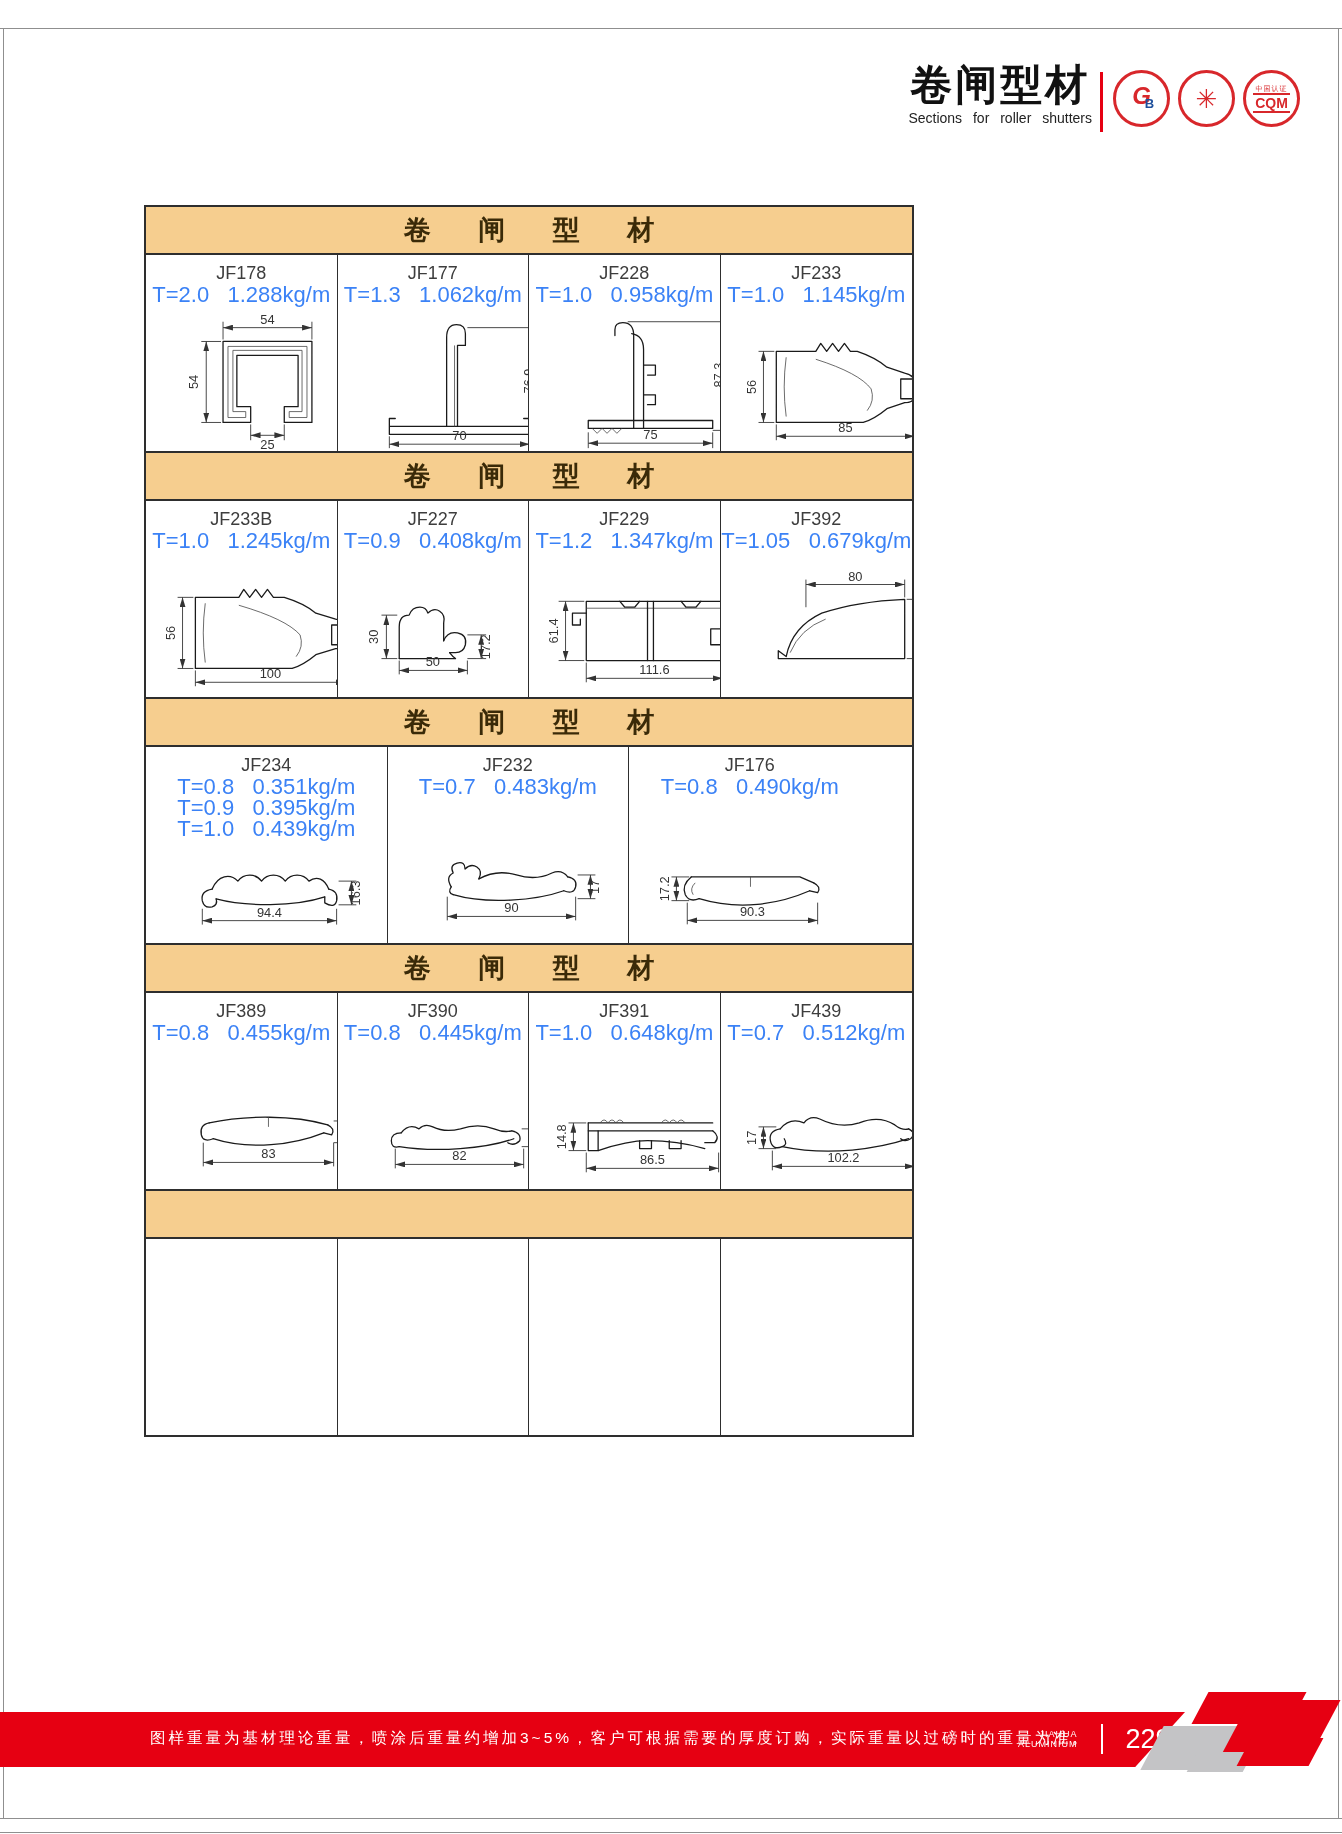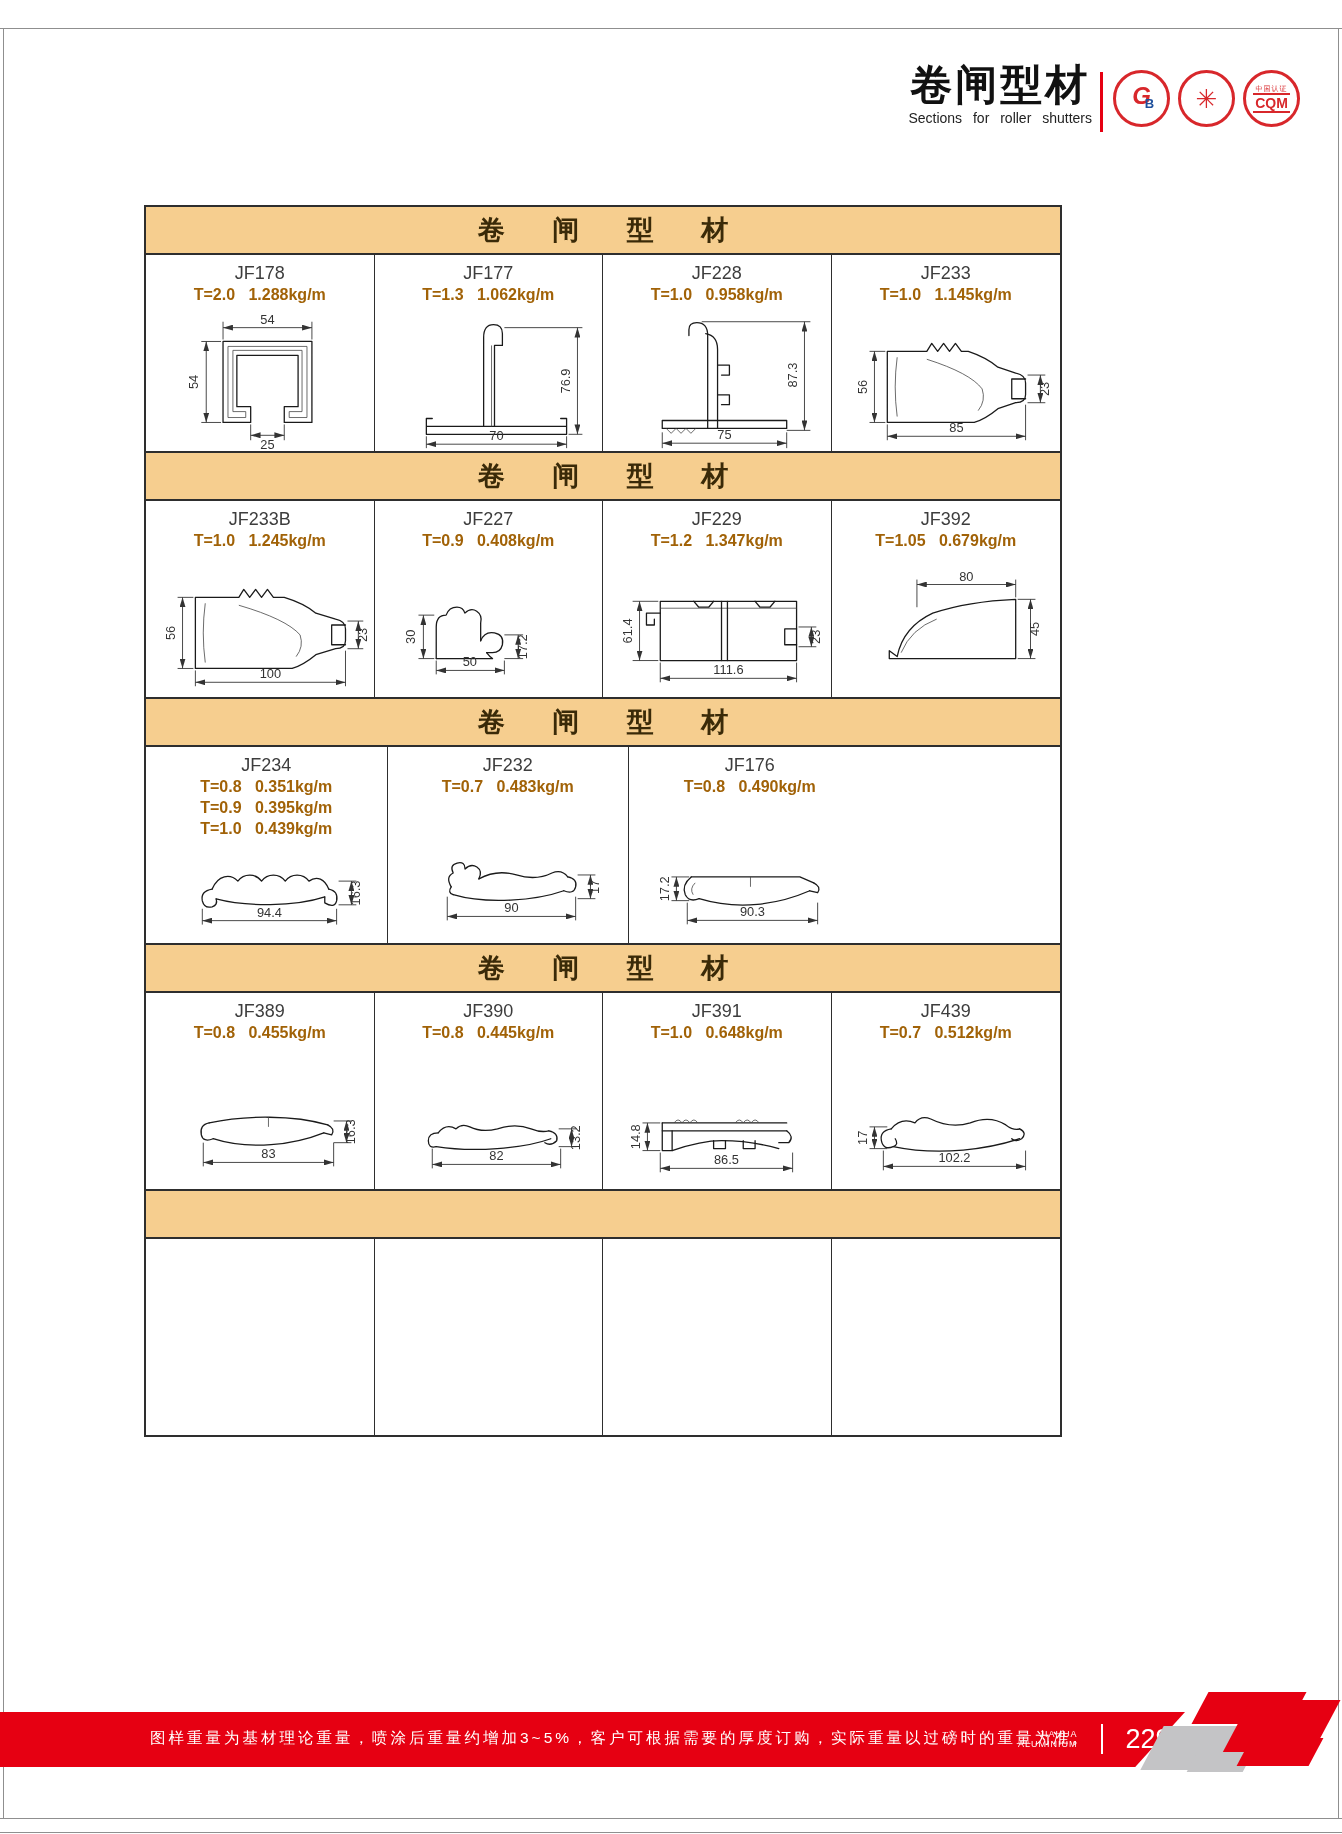--- a/index.html
+++ b/index.html
@@ -12,29 +12,29 @@
   .red-divider{position:absolute;top:72px;left:1100px;width:3px;height:60px;background:#e60012;}
   .logos{position:absolute;top:70px;left:1113px;display:flex;gap:8px;}
   .logo{width:57px;height:57px;border-radius:50%;border:3px solid #d8272b;box-sizing:border-box;
         display:flex;flex-direction:column;align-items:center;justify-content:center;background:#fff;color:#d8272b;}
   .logo-gb .g{font-size:24px;font-weight:bold;font-style:italic;color:#d8272b;line-height:20px;}
   .logo-gb .b{font-size:13px;font-weight:bold;color:#1d4f9c;margin-top:-10px;margin-left:16px;}
   .logo-badge{font-size:26px;line-height:26px;}
   .logo-cqm .cqm-top{font-size:7px;letter-spacing:1px;line-height:8px;}
   .logo-cqm .cqm-main{font-size:14px;font-weight:bold;border-top:2px solid #d8272b;border-bottom:2px solid #d8272b;line-height:16px;padding:0 2px;}
   
-  .ptable{position:absolute;left:144px;top:205px;width:918px;border:2px solid #2e2e2e;box-sizing:border-box;}
+  .ptable{position:absolute;left:144px;top:205px;width:770px;border:2px solid #2e2e2e;box-sizing:border-box;}
   .banner{height:46px;background:#f6ce8f;border-bottom:2px solid #2e2e2e;display:flex;align-items:center;justify-content:center;
           font-size:27px;font-weight:bold;color:#3a2a08;letter-spacing:20px;text-indent:20px;}
   .banner.mid{border-top:2px solid #2e2e2e;}
   .cells{display:flex;}
   .cell{width:241.5px;height:196px;box-sizing:border-box;border-right:1.5px solid #2e2e2e;overflow:hidden;text-align:center;}
   .cell:last-child{border-right:none;}
   .code{font-size:18px;color:#3d3d3d;margin-top:7px;line-height:22px;}
-  .spec{font-size:16px;color:#a16207;line-height:21px;white-space:pre;font-weight:bold;}
+  .spec{font-size:22px;color:#3b82f6;line-height:21px;white-space:pre;}
   .draw{display:block;margin:2px auto 0 auto;}
   .p{fill:none;stroke:#1a1a1a;stroke-width:1.3;stroke-linejoin:round;stroke-linecap:round;}
   .p2{fill:none;stroke:#444;stroke-width:0.8;}
   .d{fill:none;stroke:#333;stroke-width:0.9;}
   .dt{font-family:"Liberation Sans",sans-serif;font-size:13px;fill:#333;}
   
   .foot-bar{position:absolute;left:0;top:1712px;width:1185px;height:55px;background:#e60012;
             clip-path:polygon(0 0,100% 0,95.8% 100%,0 100%);}
   .foot-note{position:absolute;left:150px;top:1728px;color:#fff;font-size:15.5px;letter-spacing:3px;}
   .brand{position:absolute;left:1018px;top:1722px;display:flex;align-items:center;color:#fff;gap:17px;}

